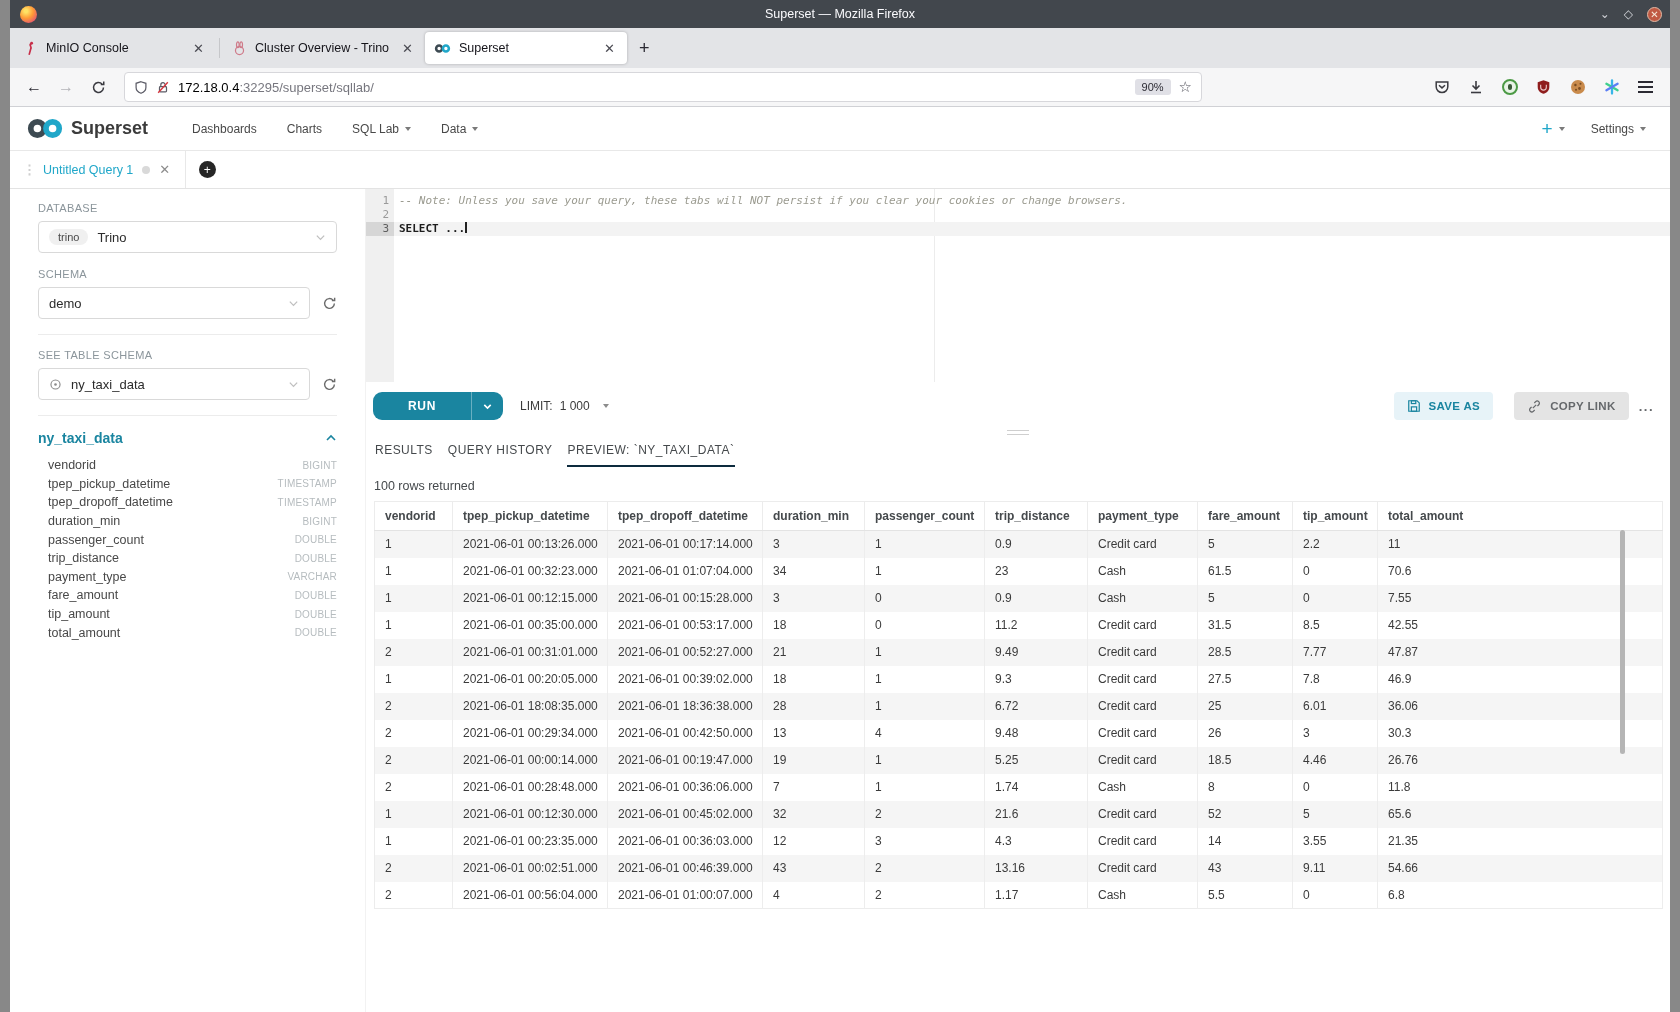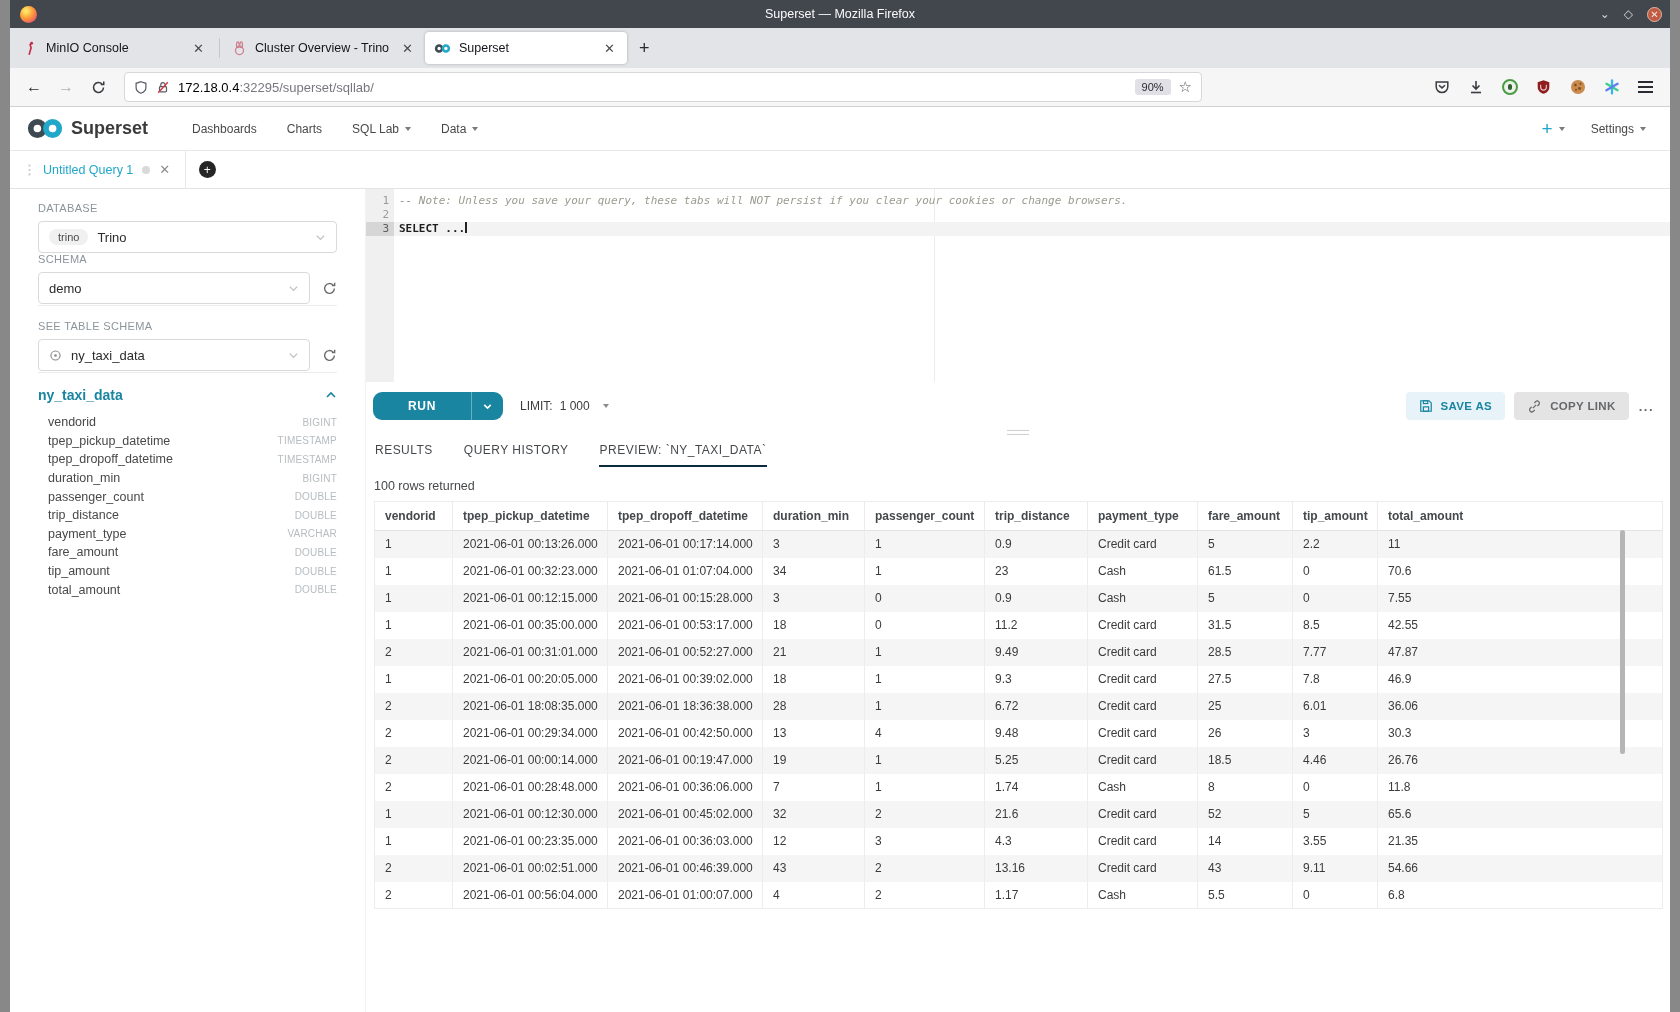--- a/index.html
+++ b/index.html
@@ -56,21 +56,21 @@
   .qlabel{font-size:12.5px;color:#20a7c9}
   .qdot{width:8px;height:8px;border-radius:50%;background:#d9d9d9}
   .qclose{color:#8c8c8c;font-size:13px;cursor:pointer}
   .qadd{width:42px;display:flex;align-items:center;justify-content:center;cursor:pointer}
   .qadd .plus-circle{width:17px;height:17px;border-radius:50%;background:#262626;color:#fff;font-size:12px;display:flex;align-items:center;justify-content:center;line-height:1}
 
   
   .main{height:823px;display:flex}
   .sidebar{width:356px;padding:13px 28px 0;border-right:1px solid #f2f2f2;flex:none;overflow:hidden}
   .fieldlabel{font-size:11px;color:#8b959b;letter-spacing:.03em;margin-bottom:7px}
-  .selrow{display:flex;align-items:center;}
+  .selrow{display:flex;align-items:center;margin-bottom:15px}
   .select{flex:1;height:32px;border:1px solid #d9d9d9;border-radius:4px;display:flex;align-items:center;padding:0 10px;gap:9px;background:#fff;cursor:pointer}
   .badge{background:#f0f0f0;border-radius:10px;padding:2px 9px;font-size:11px;color:#4a4a4a}
   .selval{font-size:13px;color:#2b2b2b;flex:1;white-space:nowrap;overflow:hidden}
   .chev{color:#bfbfbf;flex:none;display:flex}
   .refresh{margin-left:12px;color:#6b6b6b;display:flex;cursor:pointer}
   .sep{border:none;border-top:1px solid #ececec;margin:1px 0 14px}
   .schema-head{display:flex;justify-content:space-between;align-items:center;margin:7px 0 10px;cursor:pointer}
   .schema-title{color:#1a85a0;font-weight:700;font-size:14px}
   .col-row{display:flex;justify-content:space-between;align-items:center;height:18.6px;padding-left:10px}
   .col-name{font-size:12.5px;color:#484848}
@@ -95,28 +95,28 @@
   .run-toolbar{display:flex;align-items:center;padding:10px 6px 7px 7px;flex:none}
   .runbtn{display:flex;height:28px;background:#1a85a0;border-radius:9px;overflow:hidden;color:#fff;cursor:pointer}
   .run-main{width:99px;display:flex;align-items:center;justify-content:center;font-size:12px;font-weight:700;letter-spacing:.05em;border-right:1px solid rgba(255,255,255,.35)}
   .run-caret{width:31px;display:flex;align-items:center;justify-content:center}
   .limit{margin-left:17px;font-size:12px;color:#3b3b3b;display:flex;gap:7px;align-items:center;cursor:pointer}
   .limit .val{color:#3b3b3b}
   .ltri{width:0;height:0;border-left:3.5px solid transparent;border-right:3.5px solid transparent;border-top:4.5px solid #8c8c8c;margin-left:6px}
   .spacer{flex:1}
   .btn-light{height:28px;border-radius:4px;display:flex;align-items:center;gap:8px;padding:0 13px;font-size:11.5px;font-weight:700;letter-spacing:.03em;cursor:pointer;border:none}
   .saveas{background:#e7f3f8;color:#1a85a0}
-  .copylink{background:#e4e4e4;color:#65686b;margin-left:9px}
+  .copylink{background:#e4e4e4;color:#65686b;margin-left:21px}
   .more{color:#65686b;font-weight:700;padding:0 10px;letter-spacing:1.5px;font-size:13px;cursor:pointer}
 
   .grip{height:11px;display:flex;flex-direction:column;align-items:center;justify-content:center;gap:2.5px;flex:none;cursor:row-resize}
   .grip i{width:22px;height:1.5px;background:#cfcfcf}
 
   
-  .stabs{display:flex;gap:29px;padding-left:8px;height:29px;flex:none}
+  .stabs{display:flex;gap:13px;padding-left:8px;height:29px;flex:none}
   .stab{font-size:12px;color:#45494c;letter-spacing:.04em;padding:5px 1px 0;cursor:pointer}
   .stab.active{border-bottom:2px solid #0d2b3e}
 
   .res-toolbar{display:flex;align-items:center;padding:13px 7px 0 8px;gap:9px;flex:none}
   .filter{flex:1;height:30px;border:1px solid #d9d9d9;border-radius:4px;padding:0 11px;font-size:12.5px;color:#333;outline:none;font-family:"Liberation Sans",sans-serif}
   .filter::placeholder{color:#c1c1c1}
   .rowcount{font-size:12.5px;color:#45494c;margin:12px 0 8px 8px;flex:none}
 
   
   .tablewrap{position:relative;margin:0 7px 0 8px;flex:1;overflow:hidden}

